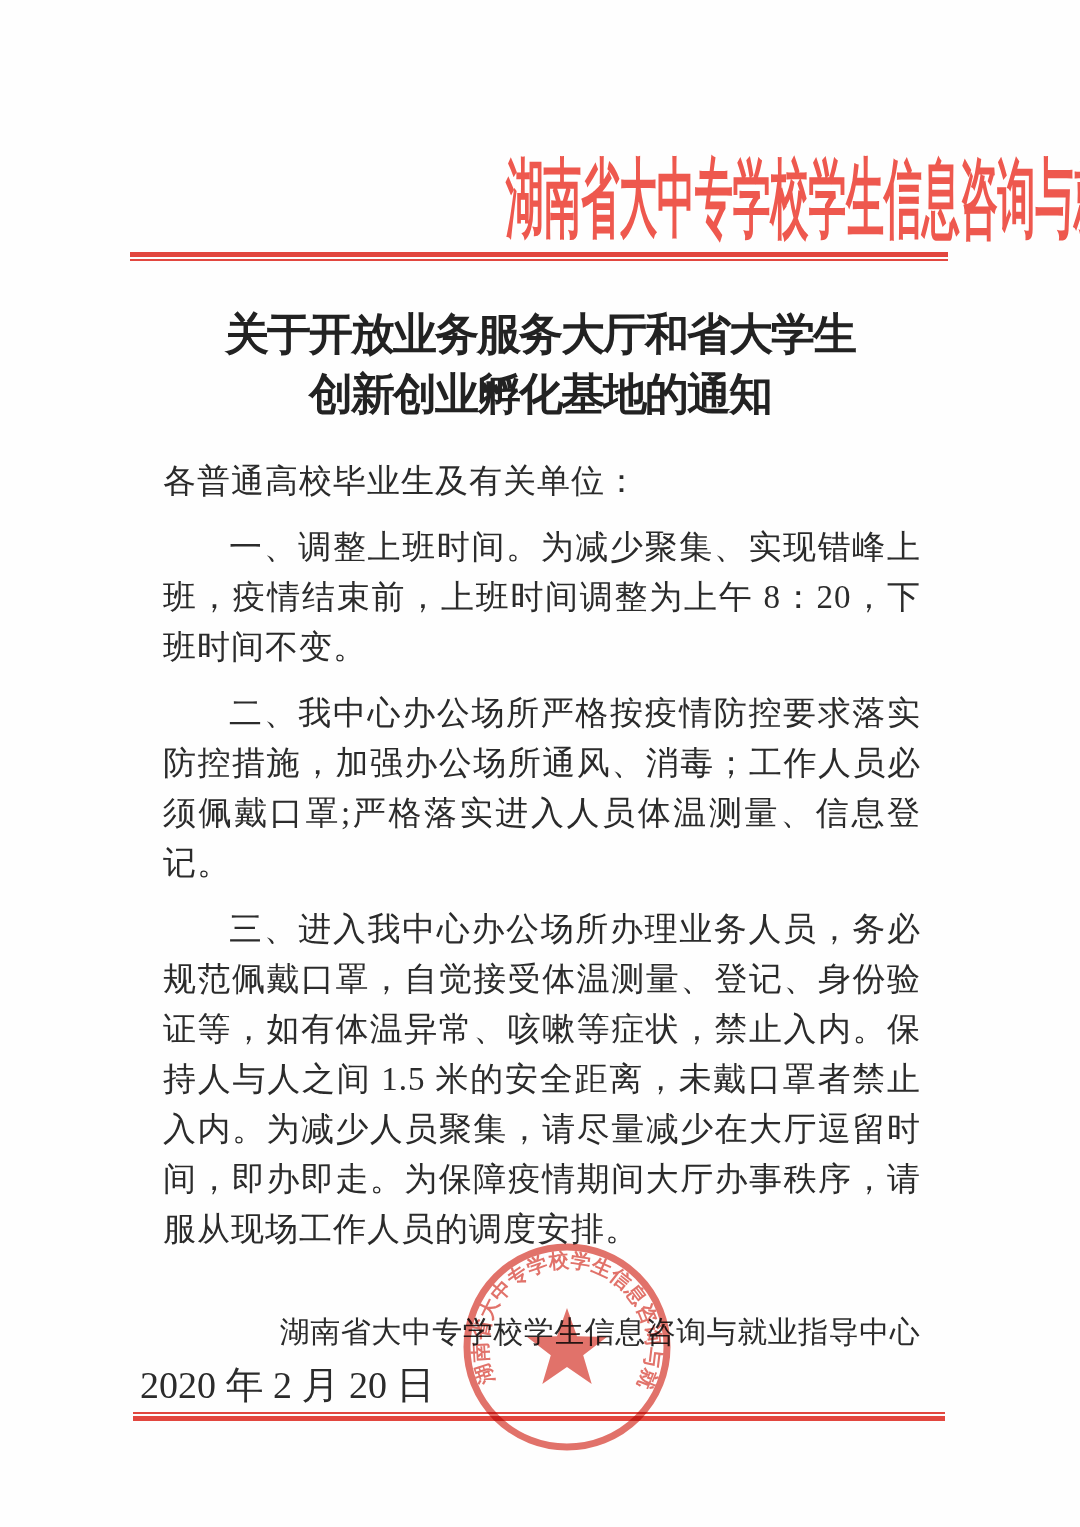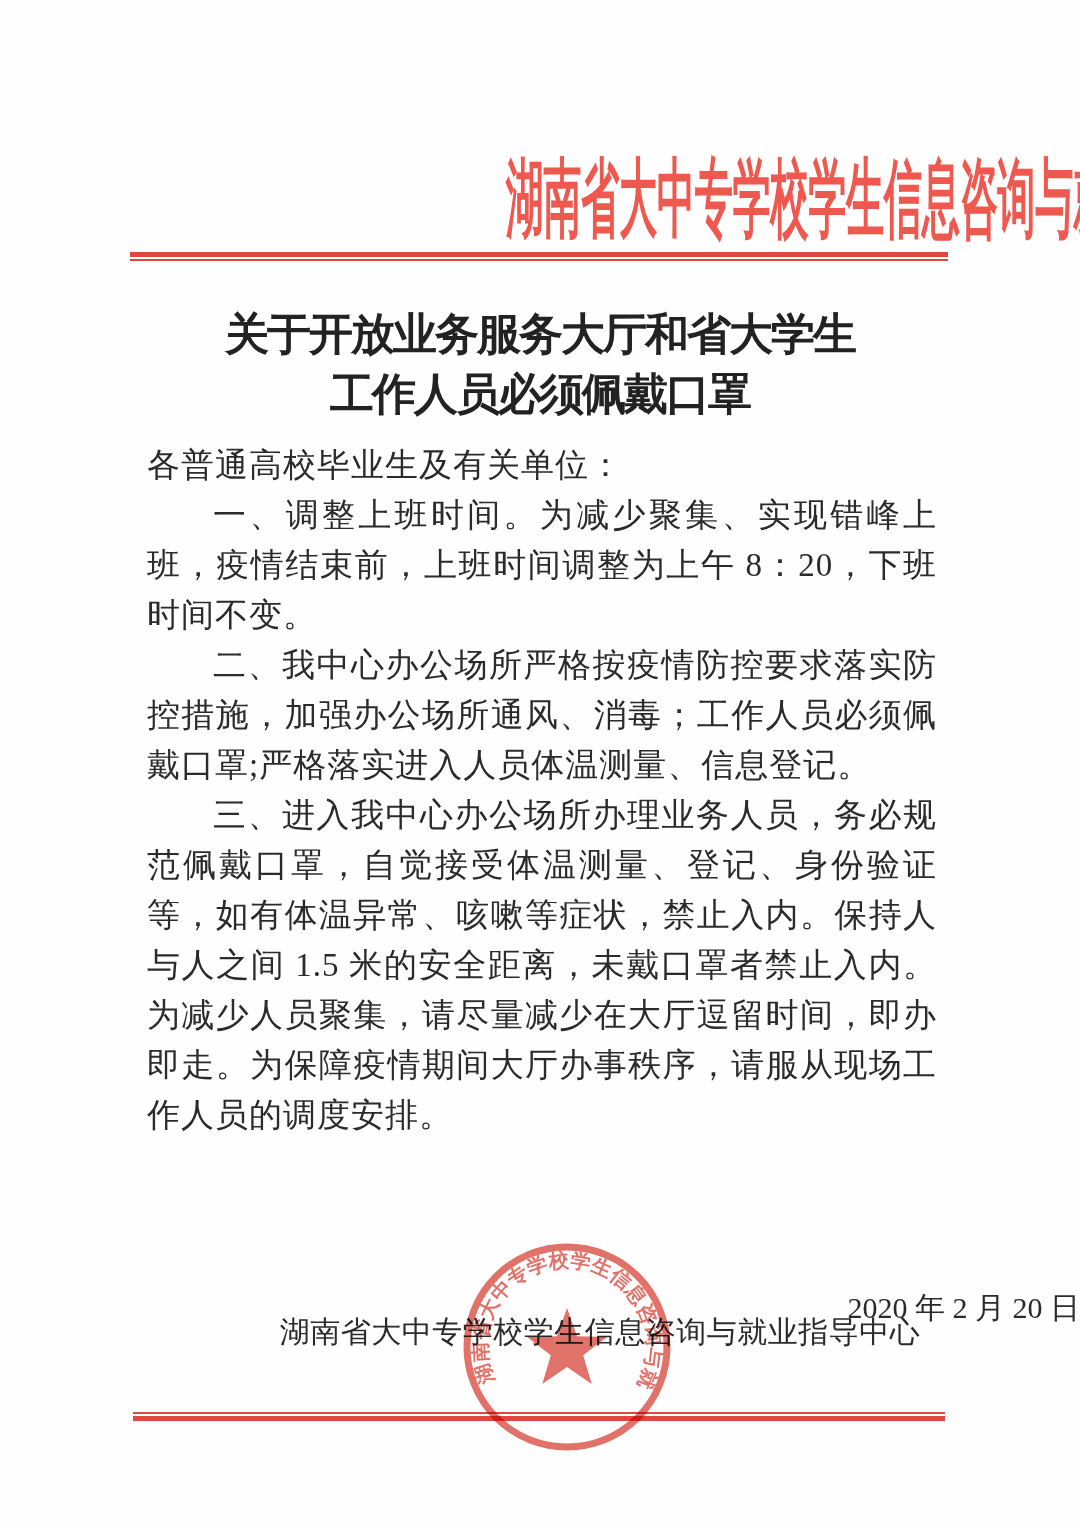--- a/index.html
+++ b/index.html
@@ -70,46 +70,46 @@
     left: 147px;
     width: 790px;
     font-size: 33px;
     line-height: 50px;
     color: #2b2b2b;
     text-align: justify;
     text-align-last: left;
     letter-spacing: 1px;
   }
   .body-text p {
-    margin: 0;
+    margin: 16px;
     text-indent: 2em;
   }
   .body-text .salutation {
     text-indent: 0;
   }
 
   
   .signature {
     position: absolute;
     top: 1312px;
     left: 0;
     width: 100%;
     text-align: center;
     font-size: 30px;
     color: #2b2b2b;
     letter-spacing: 0.5px;
     text-indent: 120px; 
   }
   .sign-date {
     position: absolute;
-    top: 1288px;
+    top: 1360px;
     left: 0;
     width: 100%;
-    text-align: right;
-    font-size: 30px;
+    text-align: left;
+    font-size: 38px;
     color: #2b2b2b;
     text-indent: 140px; 
   }
 
   
   .stamp {
     position: absolute;
     left: 460px;
     top: 1237px;
     width: 214px;
@@ -129,21 +129,21 @@
   </div>
 
   <div class="rule rule-top">
     <div class="thick"></div>
     <div class="gap"></div>
     <div class="thin"></div>
   </div>
 
   <h1 class="doc-title">
     <span>关于开放业务服务大厅和省大学生</span><br>
-    <span>工作人员必须佩戴口罩</span>
+    <span>创新创业孵化基地的通知</span>
   </h1>
 
   <div class="body-text">
     <p class="salutation">各普通高校毕业生及有关单位：</p>
     <p>一、调整上班时间。为减少聚集、实现错峰上班，疫情结束前，上班时间调整为上午 8：20，下班时间不变。</p>
     <p>二、我中心办公场所严格按疫情防控要求落实防控措施，加强办公场所通风、消毒；工作人员必须佩戴口罩;严格落实进入人员体温测量、信息登记。</p>
     <p>三、进入我中心办公场所办理业务人员，务必规范佩戴口罩，自觉接受体温测量、登记、身份验证等，如有体温异常、咳嗽等症状，禁止入内。保持人与人之间 1.5 米的安全距离，未戴口罩者禁止入内。为减少人员聚集，请尽量减少在大厅逗留时间，即办即走。为保障疫情期间大厅办事秩序，请服从现场工作人员的调度安排。</p>
   </div>
 
   <div class="signature">湖南省大中专学校学生信息咨询与就业指导中心</div>

